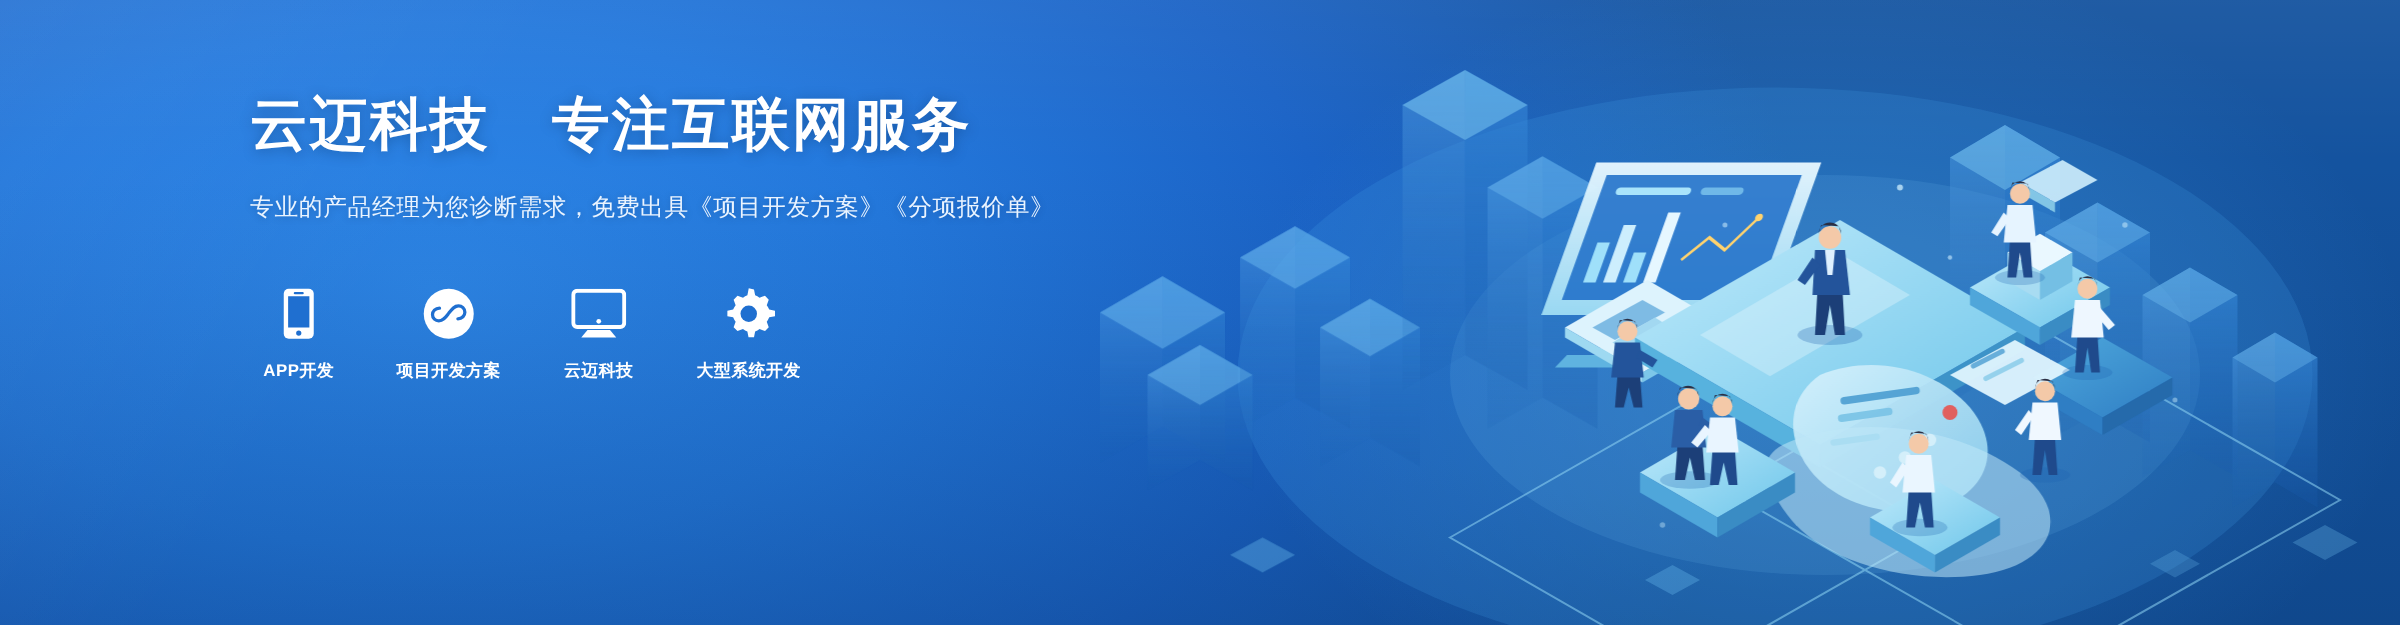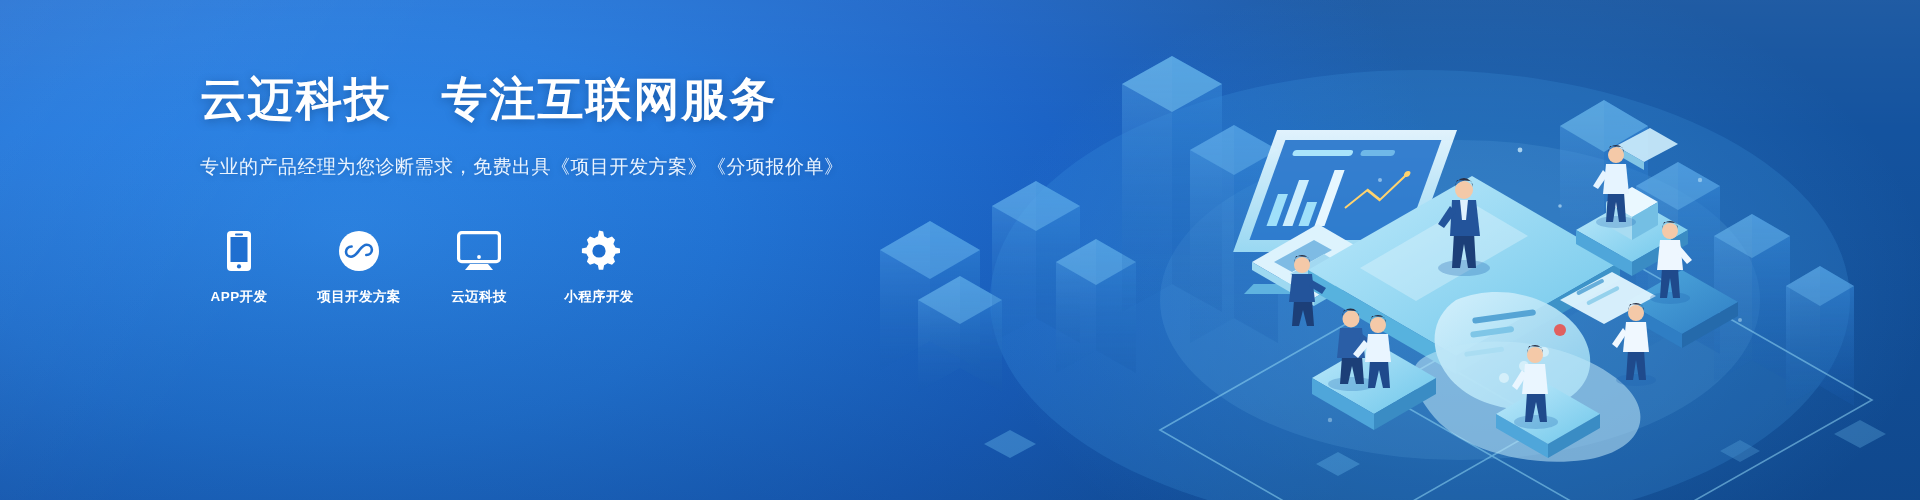--- a/index.html
+++ b/index.html
@@ -398,17 +398,17 @@
       <span class="lbl">云迈科技</span>
     </div>
 
     <div class="svc">
       <span class="ico">
         <svg width="42" height="42" viewBox="0 0 42 42">
           <path d="M21 0.5 l4.2 1.1 l.9 4.6 a15.6 15.6 0 0 1 3.5 2.0 l4.4 -1.6 l3.0 3.1 l-1.6 4.4 a15.6 15.6 0 0 1 2.0 3.5 l4.6 .9 l0 4.4 l-4.6 .9 a15.6 15.6 0 0 1 -2.0 3.5 l1.6 4.4 l-3.0 3.1 l-4.4 -1.6 a15.6 15.6 0 0 1 -3.5 2.0 l-.9 4.6 l-4.4 0 l-.9 -4.6 a15.6 15.6 0 0 1 -3.5 -2.0 l-4.4 1.6 l-3.1 -3.1 l1.6 -4.4 a15.6 15.6 0 0 1 -2.0 -3.5 l-4.6 -.9 l0 -4.4 l4.6 -.9 a15.6 15.6 0 0 1 2.0 -3.5 l-1.6 -4.4 l3.1 -3.1 l4.4 1.6 a15.6 15.6 0 0 1 3.5 -2.0 l.9 -4.6 z" fill="#ffffff"></path>
           <circle cx="21" cy="21" r="6.6" fill="#1f6fd0"></circle>
         </svg>
       </span>
-      <span class="lbl">小程序开发</span>
+      <span class="lbl">大型系统开发</span>
     </div>
 
   </div>
 </div>
 
 </body></html>

